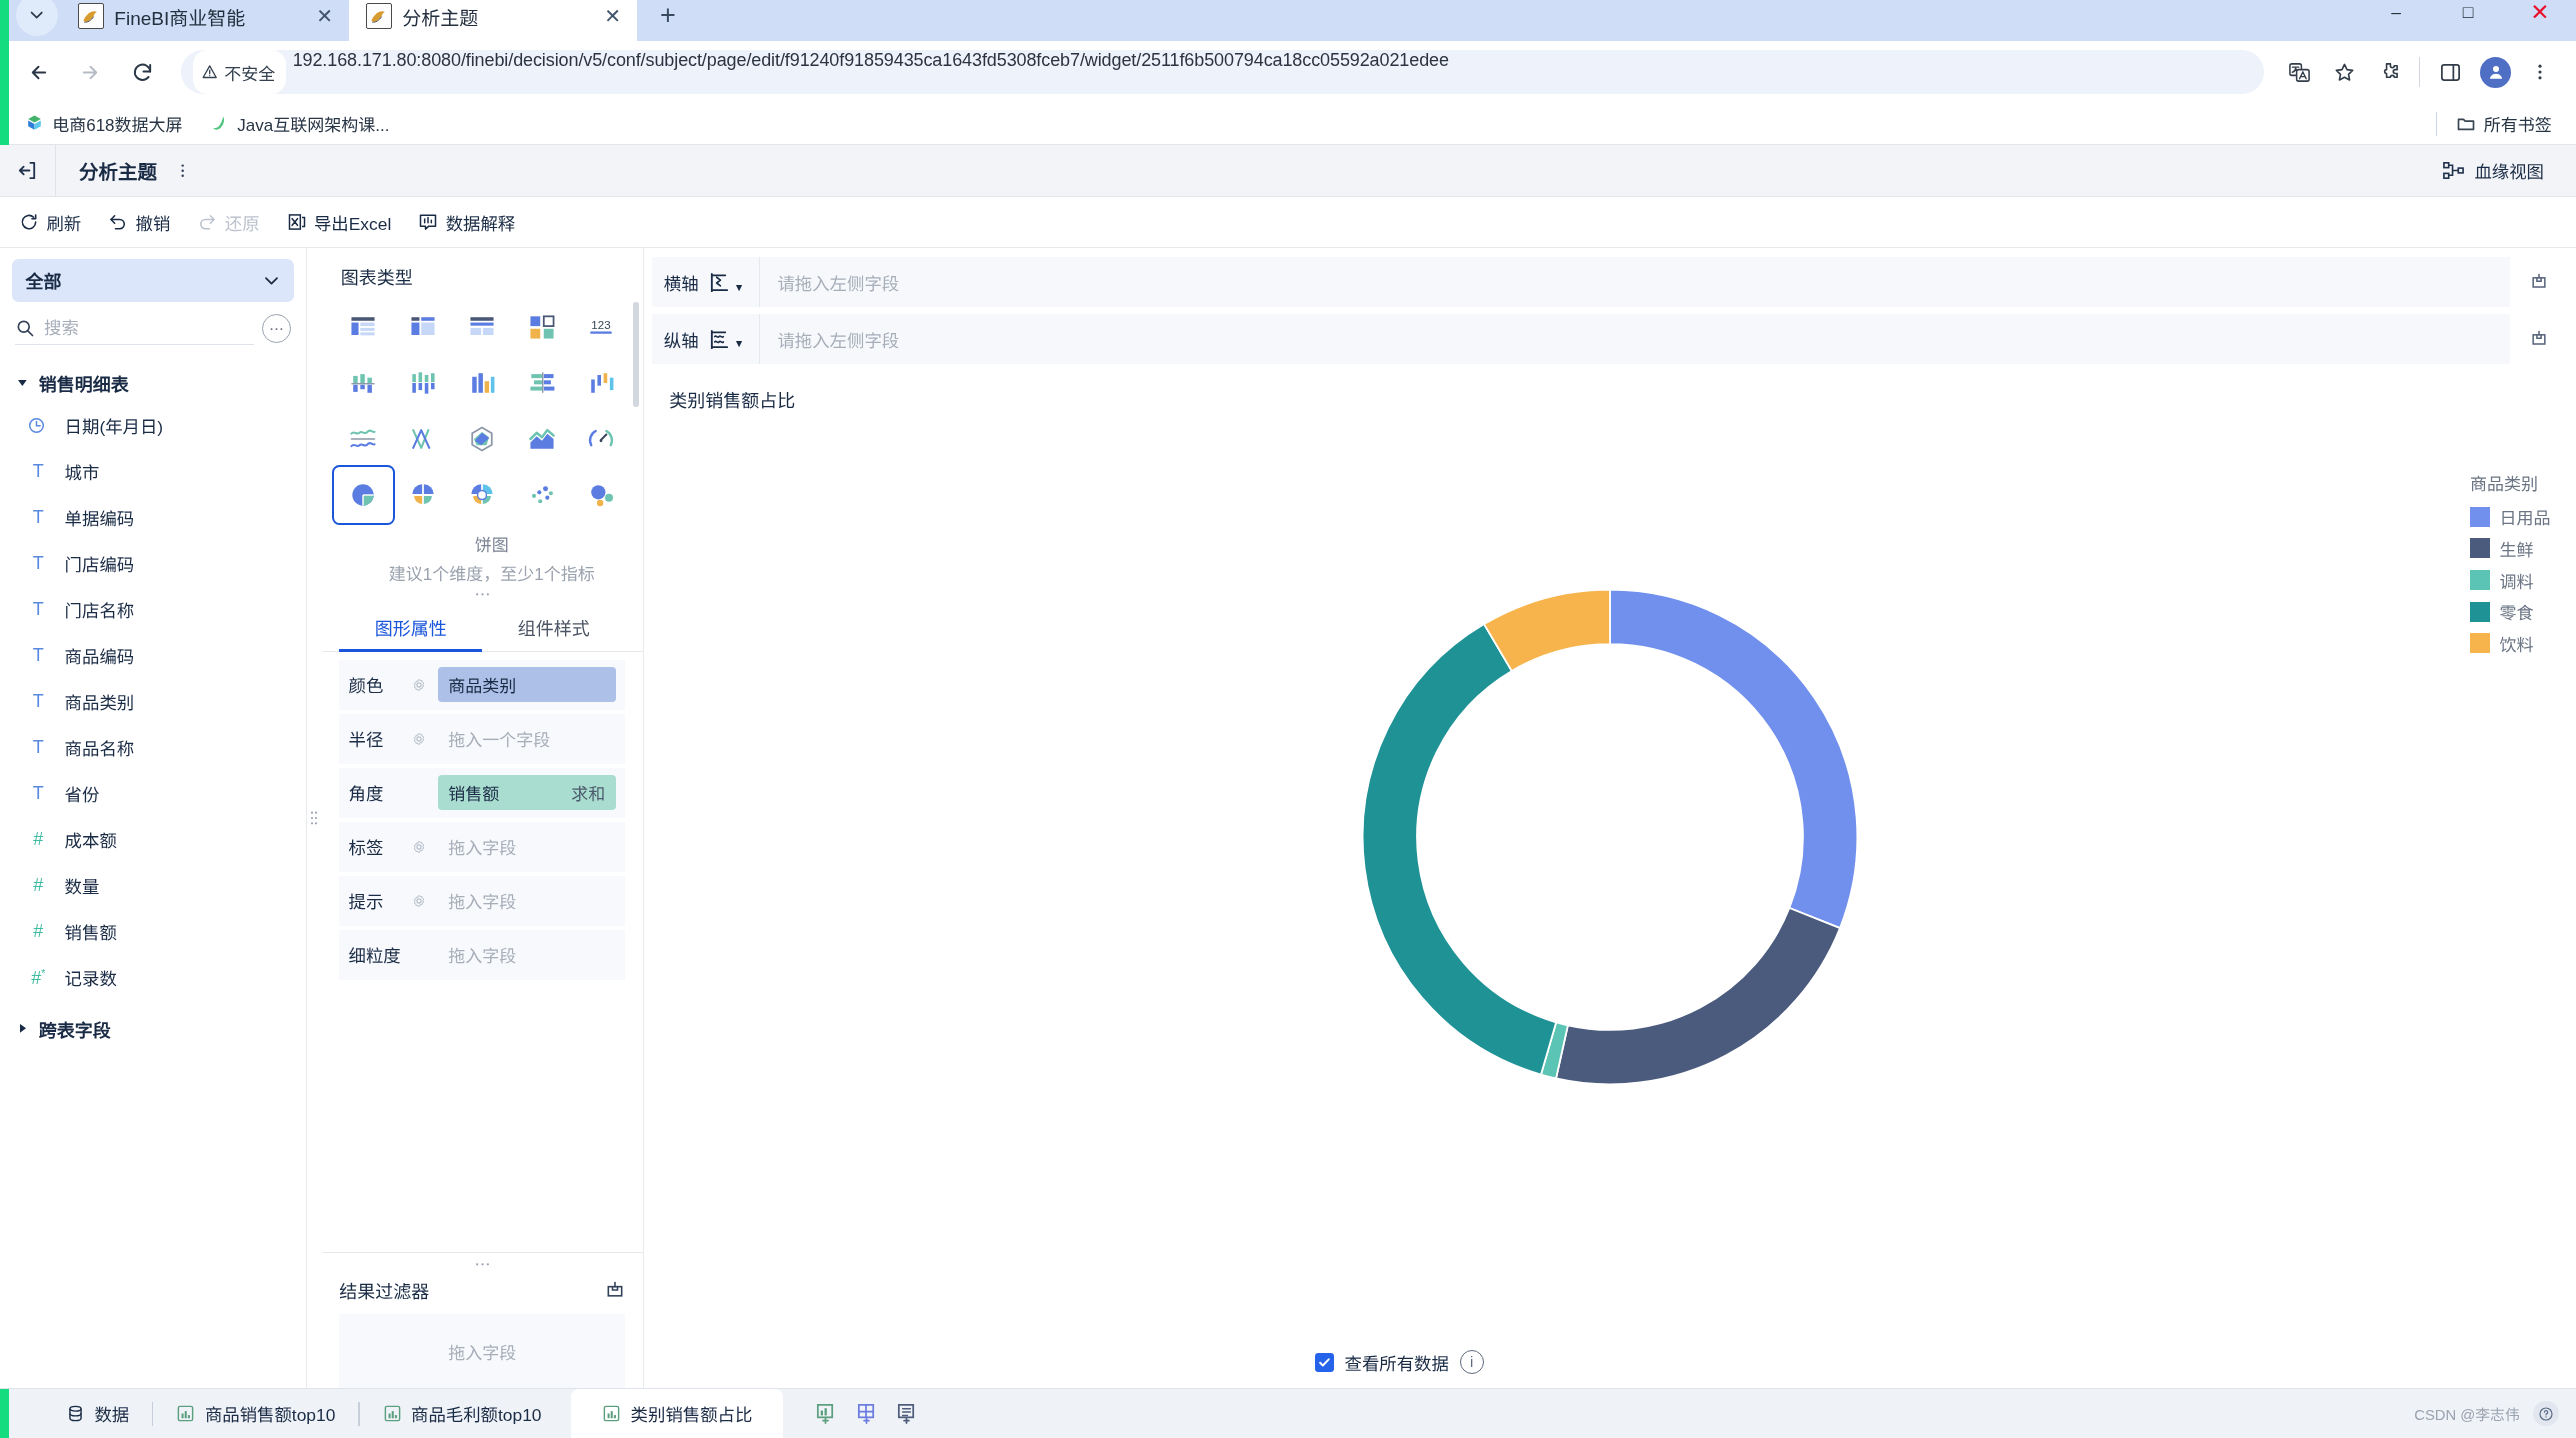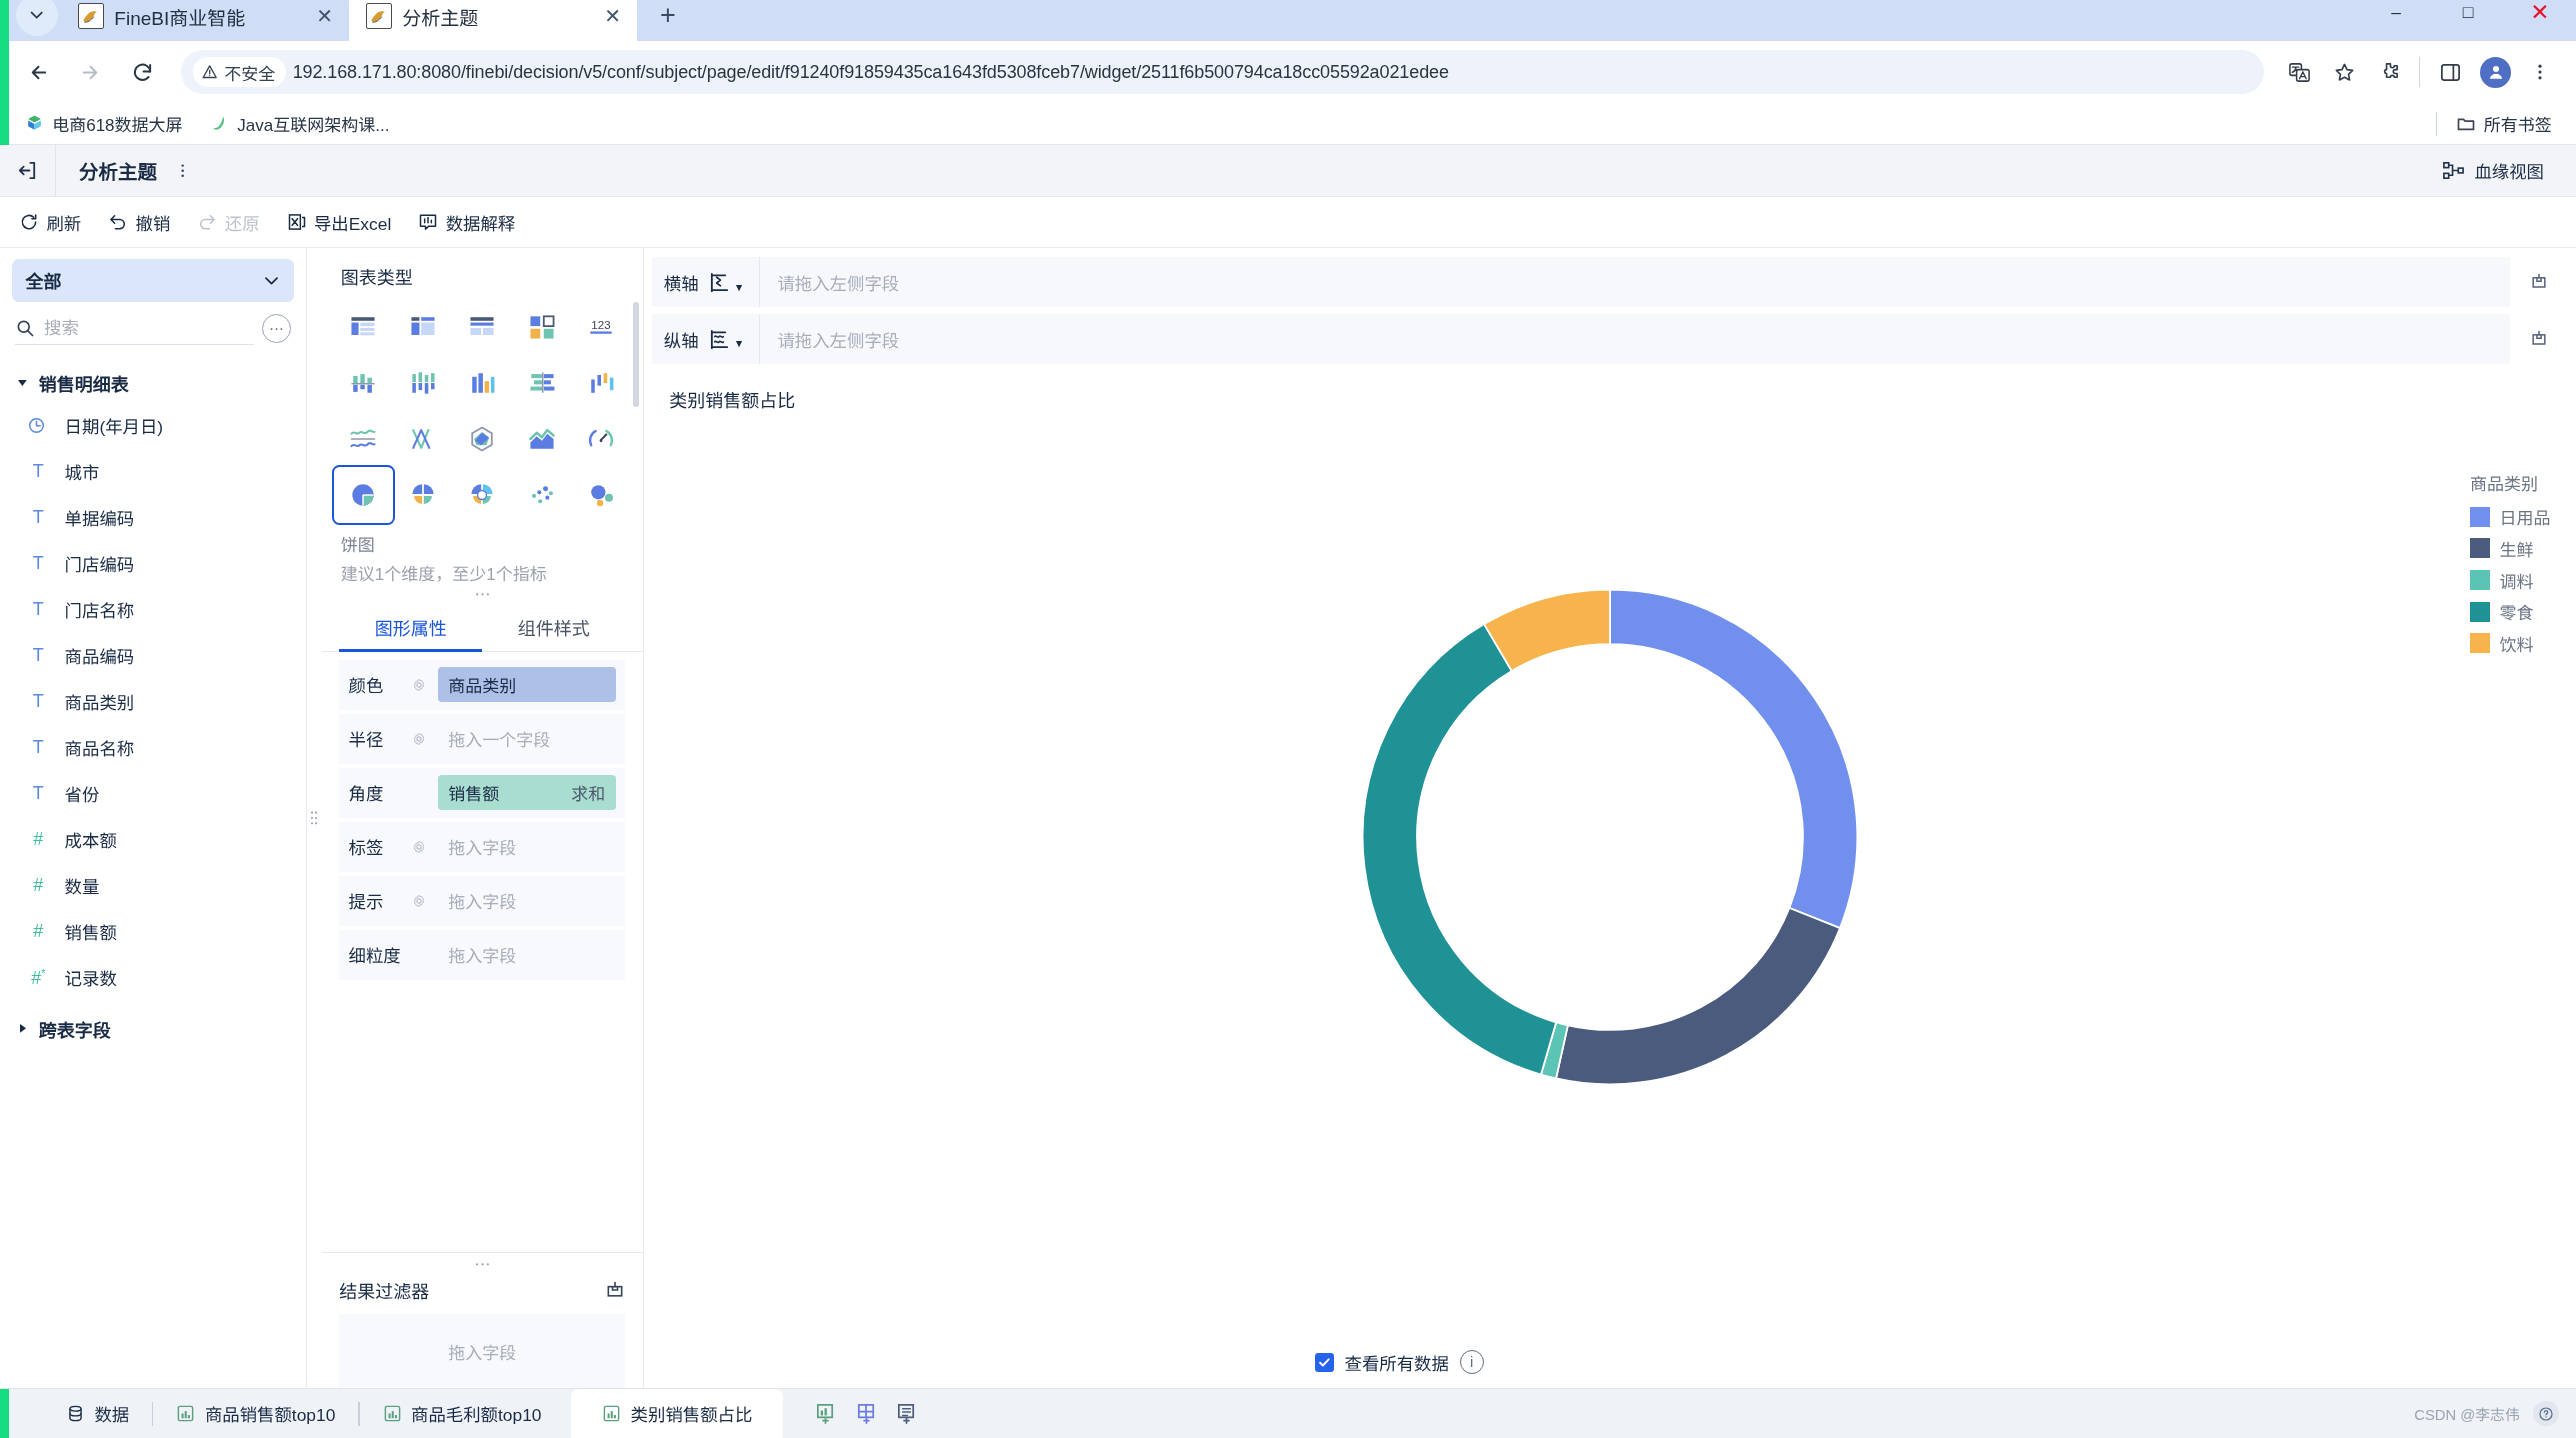--- a/index.html
+++ b/index.html
@@ -32,22 +32,22 @@
   .win-controls { margin-left:auto; display:flex; align-items:flex-start; height:55px; }
   .win-btn { width:72px; height:52px; display:flex; align-items:center; justify-content:center; font-size:17.4px; color:#1d2733; }
   .win-btn.close { color:#e8112d; font-size:23px; }
 
   .chrome-omnibox { height:62px; background:#ffffff; display:flex; align-items:center; padding:0 14.8px; gap:4px; position:relative; }
   .omni-leftedge { position:absolute; left:0; top:0; width:9.4px; height:62px; background:#15dc7f; }
   .nav-btn { width:48px; height:48px; border-radius:50%; display:flex; align-items:center; justify-content:center;
              font-size:24px; color:#2a3646; flex:0 0 auto; }
   .nav-btn.disabled { color:#b6bcc6; }
   .omni-field {
-    flex:1; height:44px; background:#eef2fb; border-radius:22px; display:flex; align-items:center;
-    padding:12px 12px; gap:6.7px; margin:0 10.7px; min-width:0;
+    flex:1; height:44px; background:#eef2fb; border-radius:22px; display:flex; 
+    padding:0 12px; gap:6.7px; margin:0 10.7px; min-width:0;
   }
   .omni-warn { display:flex; align-items:center; gap:5.4px; background:#ffffff; border-radius:14.8px; padding:2.7px 10.7px 2.7px 8px; flex:0 0 auto; }
   .omni-warn-txt { font-size:17px; color:#35414f; white-space:nowrap; }
   .omni-url { font-size:18px; color:#2b3440; white-space:nowrap; overflow:hidden; text-overflow:ellipsis; letter-spacing:-0.1px; }
   .omni-right { display:flex; align-items:center; gap:2.7px; flex:0 0 auto; }
   .omni-ico { width:42px; height:42px; display:flex; align-items:center; justify-content:center; color:#333d4a; }
   .omni-sep { width:1.3px; height:29.5px; background:#d4d8de; margin:0 6.7px; }
   .avatar-circle { width:31px;height:31px;border-radius:50%;background:#4f6fc4;display:flex;align-items:center;justify-content:center; }
 
   .chrome-bookmarks { height:42px; background:#ffffff; display:flex; align-items:center; padding:0 14.8px; gap:8px;
@@ -102,21 +102,21 @@
   .vdrag { width:14.8px; display:flex; align-items:center; justify-content:center; background:#ffffff;
            color:#98a2b3; font-size:12px; line-height:0.8; letter-spacing:0; }
 
   
   .pane-chart { width:322px; background:#ffffff; border-right:0.7px solid #e8eaee; display:flex; flex-direction:column; min-height:0; }
   .ct-title { font-size:18px; color:#1a2b45; padding:14.8px 0 4px 19px; }
   .ct-grid { display:grid; grid-template-columns:repeat(5,1fr); padding:6.7px 12px 0 12px; position:relative; }
   .ct-cell { height:56px; display:flex; align-items:center; justify-content:center; border-radius:5.4px; }
   .ct-cell.selected { outline:2.7px solid #1a56db; background:#ffffff; }
   .ct-scrollbar { position:absolute; right:4px; top:9.4px; width:5.4px; height:105px; background:#d3d8e0; border-radius:2.7px; }
-  .ct-desc { padding:8px 0 0 19px; }
+  .ct-desc { padding:8px 0 0 19px;text-align:center; }
   .ct-desc-name { font-size:17px; color:#7b8494; }
   .ct-desc-hint { font-size:17px; color:#9aa2ae; margin-top:4px; }
   .hdrag { height:17.4px; display:flex; align-items:center; justify-content:center; color:#98a2b3;
            font-size:12px; letter-spacing:4px; line-height:0.6; }
   .prop-tabs { display:flex; border-bottom:1.3px solid #e6e9ee; padding:0 17.4px; gap:0; }
   .prop-tab { flex:1; text-align:center; font-size:18px; padding:10.7px 0 9.4px 0; color:#4b5565; }
   .prop-tab.active { color:#1a56db; border-bottom:3.4px solid #1a56db; margin-bottom:-1.3px; }
   .prop-list { padding:8px 17.4px 0 17.4px; display:flex; flex-direction:column; }
   .prop-row { display:flex; align-items:center; height:50px; background:#f7f9fc; margin-bottom:4px; padding:0 9.4px; }
   .prop-label { font-size:17.4px; color:#1a2b45; width:62px; flex:0 0 auto; }

